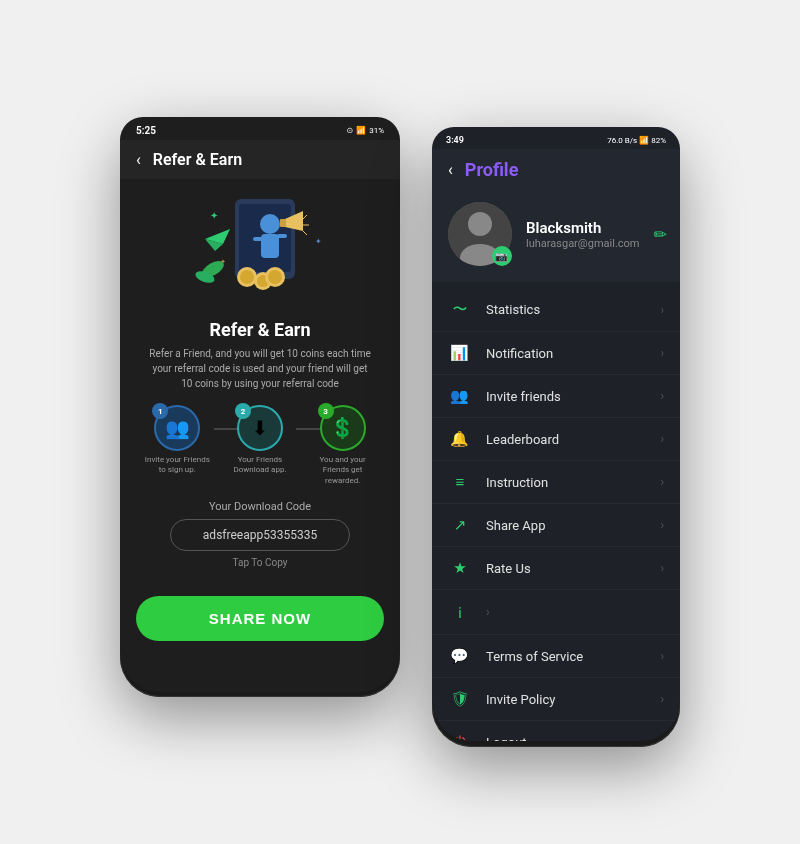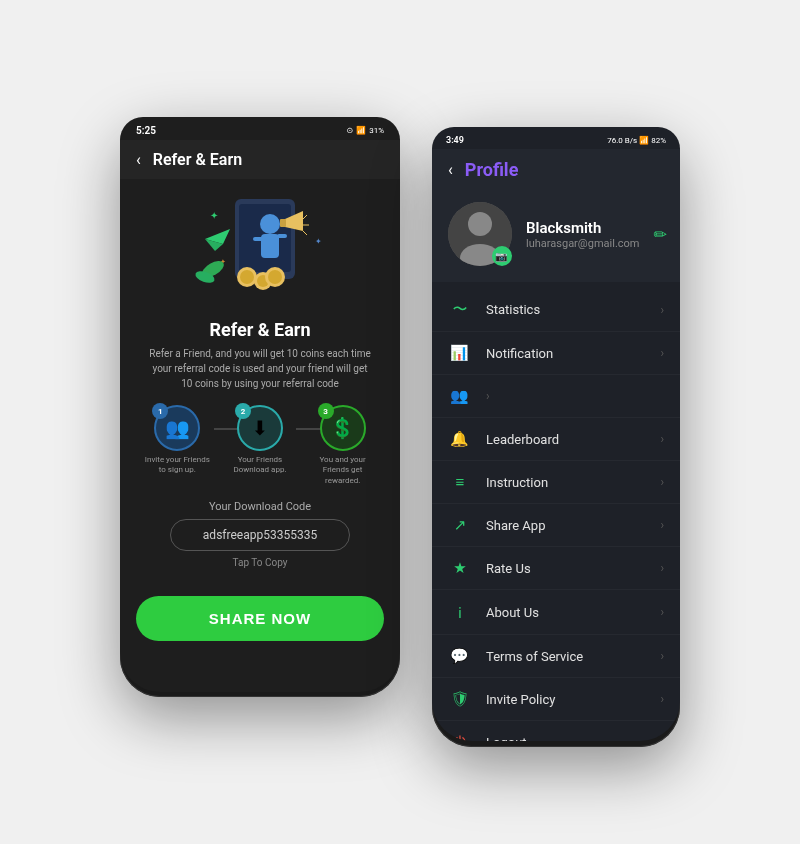--- a/index.html
+++ b/index.html
@@ -504,20 +504,21 @@
         </div>
 
         <div class="menu-item">
           <span class="menu-icon" style="color:#2ecc71;">📊</span>
           <span class="menu-text">Notification</span>
           <span class="menu-arrow">›</span>
         </div>
 
         <div class="menu-item">
           <span class="menu-icon" style="color:#2ecc71;">👥</span>
+          <span class="menu-text">Invite friends</span>
           <span class="menu-arrow">›</span>
         </div>
 
         <div class="menu-item">
           <span class="menu-icon" style="color:#2ecc71;">🔔</span>
           <span class="menu-text">Leaderboard</span>
           <span class="menu-arrow">›</span>
         </div>
 
         <div class="menu-item">
@@ -533,21 +534,20 @@
         </div>
 
         <div class="menu-item">
           <span class="menu-icon" style="color:#2ecc71;">★</span>
           <span class="menu-text">Rate Us</span>
           <span class="menu-arrow">›</span>
         </div>
 
         <div class="menu-item">
           <span class="menu-icon" style="color:#2ecc71;">ℹ</span>
-          <span class="menu-text">About Us</span>
           <span class="menu-arrow">›</span>
         </div>
 
         <div class="menu-item">
           <span class="menu-icon" style="color:#2ecc71;">💬</span>
           <span class="menu-text">Terms of Service</span>
           <span class="menu-arrow">›</span>
         </div>
 
         <div class="menu-item">

